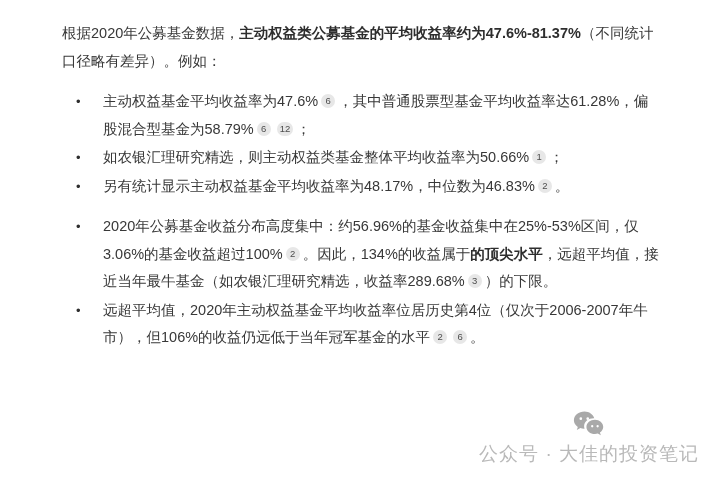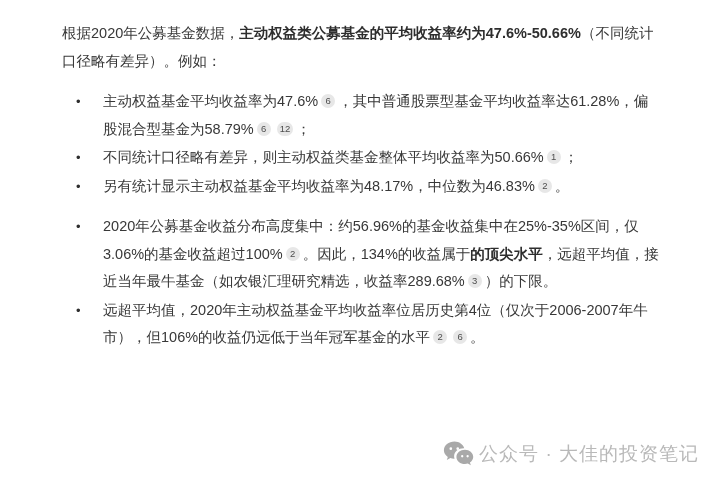--- a/index.html
+++ b/index.html
@@ -50,46 +50,47 @@
     position: absolute;
     right: 16px;
     bottom: 16px;
     display: flex;
     align-items: center;
     gap: 4px;
     color: #b9b9b9;
     font-size: 19px;
     letter-spacing: 1px;
     user-select: none;
+    flex-direction: column;
   }
   .watermark svg { display: block; }
 </style>
 </head>
 <body>
 
 <div class="content">
-    <p class="para"><span class="seg">根据2020年公募基金数据，</span><strong class="seg">主动权益类公募基金的平均收益率约为47.6%-50.66%</strong><span class="seg">（不同统计口径略有差异）。例如：</span></p>
+    <p class="para"><span class="seg">根据2020年公募基金数据，</span><strong class="seg">主动权益类公募基金的平均收益率约为47.6%-81.37%</strong><span class="seg">（不同统计口径略有差异）。例如：</span></p>
     <div class="blist">
       <div class="blist-item">
         <span class="bullet">•</span>
         <span class="item-body"><span class="seg">主动权益基金平均收益率为47.6%</span><span class="badge">6</span><span class="seg">，其中普通股票型基金平均收益率达61.28%，偏股混合型基金为58.79%</span><span class="badge">6</span><span class="badge">12</span><span class="seg">；</span></span>
       </div>
       <div class="blist-item">
         <span class="bullet">•</span>
-        <span class="item-body"><span class="seg">不同统计口径略有差异，则主动权益类基金整体平均收益率为50.66%</span><span class="badge">1</span><span class="seg">；</span></span>
+        <span class="item-body"><span class="seg">如农银汇理研究精选，则主动权益类基金整体平均收益率为50.66%</span><span class="badge">1</span><span class="seg">；</span></span>
       </div>
       <div class="blist-item">
         <span class="bullet">•</span>
         <span class="item-body"><span class="seg">另有统计显示主动权益基金平均收益率为48.17%，中位数为46.83%</span><span class="badge">2</span><span class="seg">。</span></span>
       </div>
     </div>
     <div class="blist">
       <div class="blist-item">
         <span class="bullet">•</span>
-        <span class="item-body"><span class="seg">2020年公募基金收益分布高度集中：约56.96%的基金收益集中在25%-35%区间，仅3.06%的基金收益超过100%</span><span class="badge">2</span><span class="seg">。因此，134%的收益属于</span><strong class="seg">的顶尖水平</strong><span class="seg">，远超平均值，接近当年最牛基金（如农银汇理研究精选，收益率289.68%</span><span class="badge">3</span><span class="seg">）的下限。</span></span>
+        <span class="item-body"><span class="seg">2020年公募基金收益分布高度集中：约56.96%的基金收益集中在25%-53%区间，仅3.06%的基金收益超过100%</span><span class="badge">2</span><span class="seg">。因此，134%的收益属于</span><strong class="seg">的顶尖水平</strong><span class="seg">，远超平均值，接近当年最牛基金（如农银汇理研究精选，收益率289.68%</span><span class="badge">3</span><span class="seg">）的下限。</span></span>
       </div>
       <div class="blist-item">
         <span class="bullet">•</span>
         <span class="item-body"><span class="seg">远超平均值，2020年主动权益基金平均收益率位居历史第4位（仅次于2006-2007年牛市），但106%的收益仍远低于当年冠军基金的水平</span><span class="badge">2</span><span class="badge">6</span><span class="seg">。</span></span>
       </div>
     </div>
   </div>
 
 <div class="watermark">
   <span>

